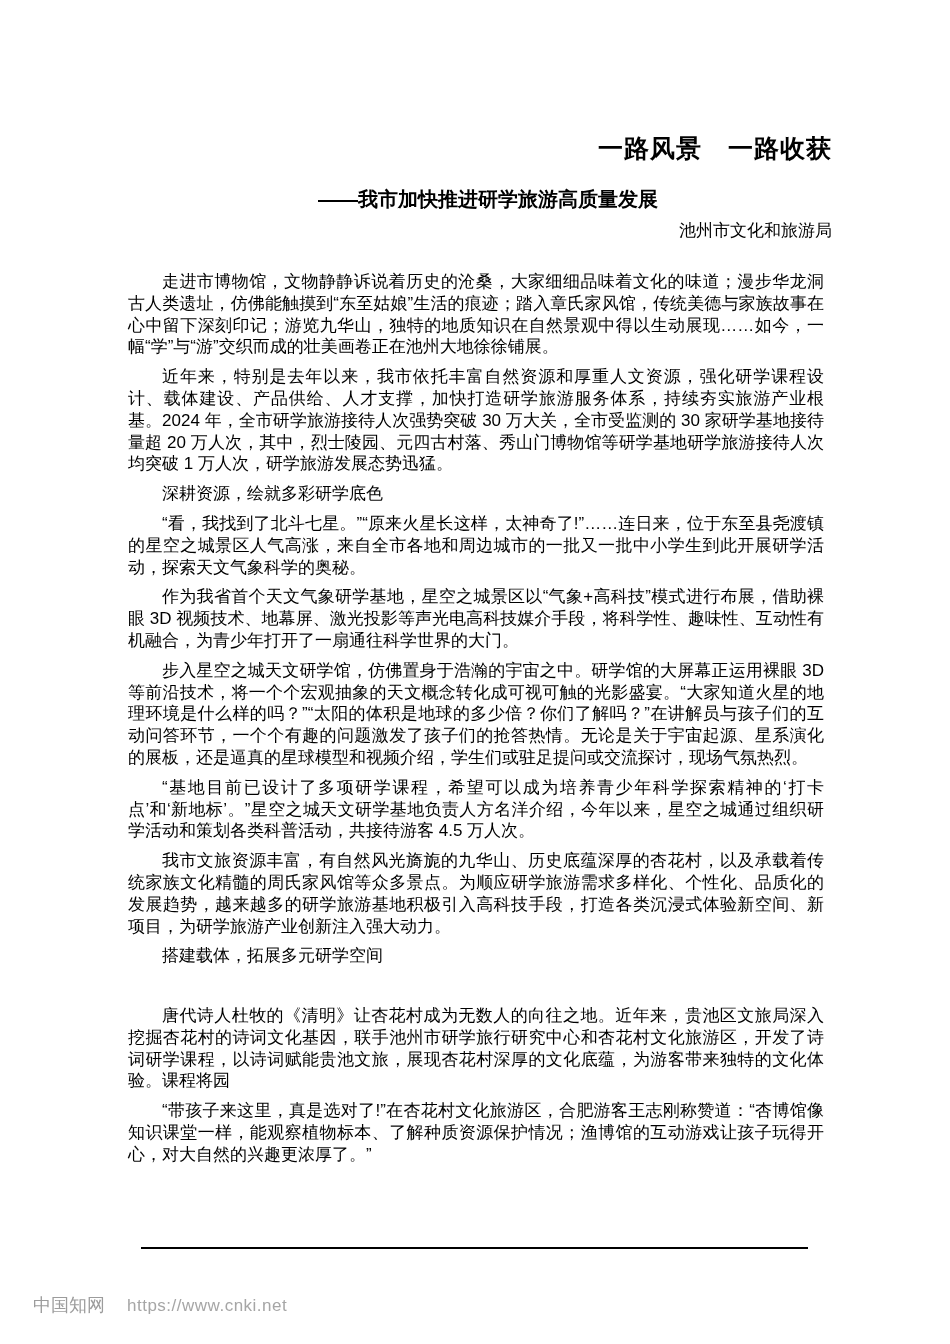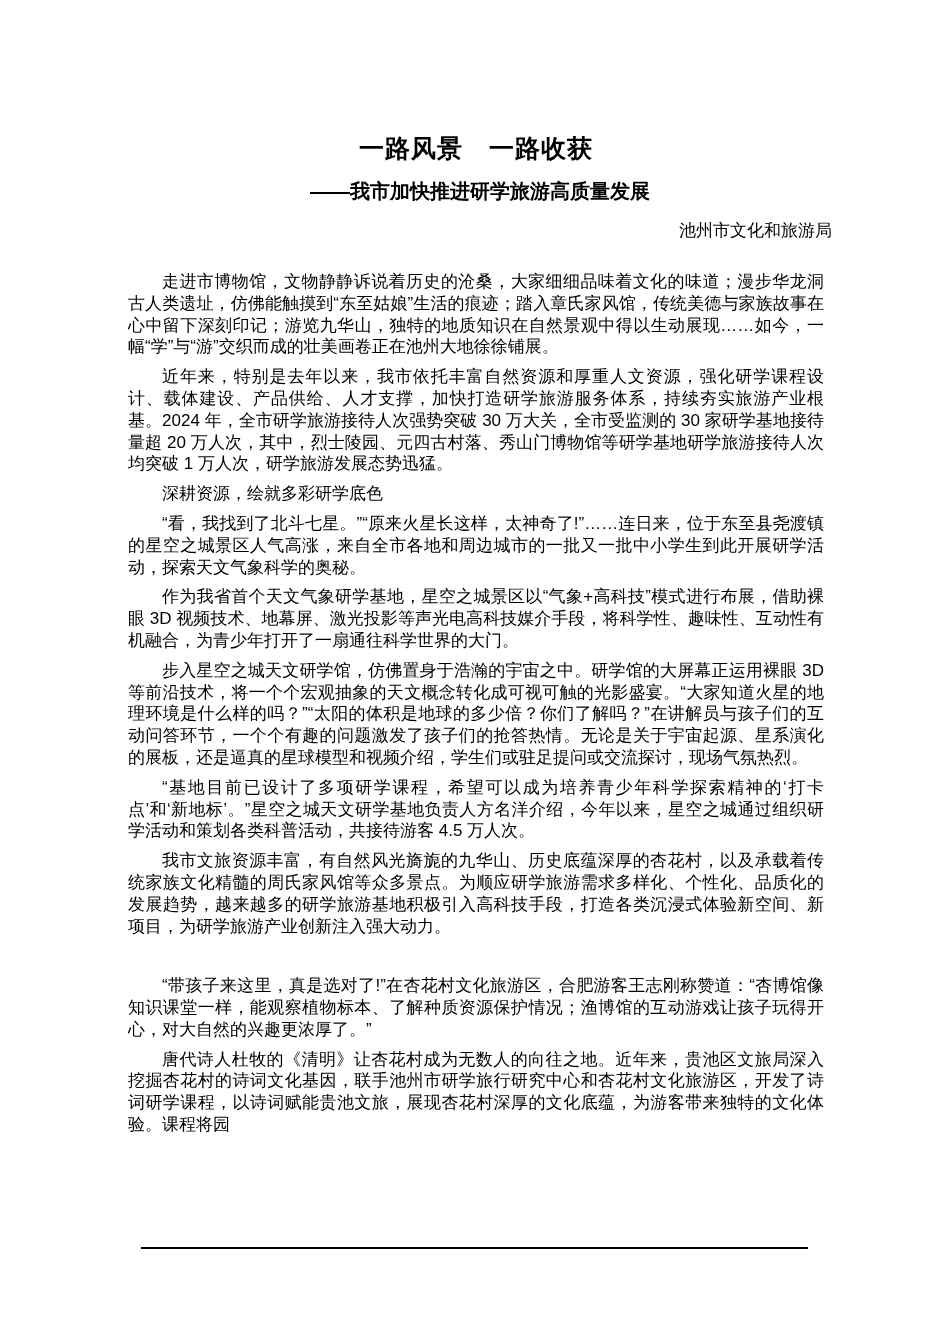--- a/index.html
+++ b/index.html
@@ -19,25 +19,25 @@
     letter-spacing: 0.5px; white-space: nowrap;
   }
 
   .meta {
     position: absolute; left: 120px; top: 94px; width: 712px;
     font-size: 16px; line-height: 21px; color: #000;
   }
 
   .title {
     position: absolute; left: 120px; top: 132px; width: 712px; margin: 0;
-    text-align: center; font-size: 25px; font-weight: bold; color: #000;
+    text-align: right; font-size: 25px; font-weight: bold; color: #000;
     letter-spacing: 1px;
   }
   .subtitle {
-    position: absolute; left: 120px; top: 174px; width: 712px; margin: 4px;
+    position: absolute; left: 120px; top: 174px; width: 712px; margin: 12px;
     text-align: center; font-size: 20px; font-weight: bold; color: #000;
   }
   .byline {
     position: absolute; left: 120px; top: 219px; width: 712px;
     text-align: right; font-size: 17px; font-weight: normal; color: #000;
   }
 
   .article-body {
     position: absolute; left: 120px; top: 263px; width: 712px;
     font-size: 17px; line-height: 21.8px; text-align: justify;
@@ -82,22 +82,26 @@
   <div class="article-body">
 
   <p class="para para-body">走进市博物馆，文物静静诉说着历史的沧桑，大家细细品味着文化的味道；漫步华龙洞古人类遗址，仿佛能触摸到“东至姑娘”生活的痕迹；踏入章氏家风馆，传统美德与家族故事在心中留下深刻印记；游览九华山，独特的地质知识在自然景观中得以生动展现……如今，一幅“学”与“游”交织而成的壮美画卷正在池州大地徐徐铺展。</p>
       <p class="para para-body">近年来，特别是去年以来，我市依托丰富自然资源和厚重人文资源，强化研学课程设计、载体建设、产品供给、人才支撑，加快打造研学旅游服务体系，持续夯实旅游产业根基。2024 年，全市研学旅游接待人次强势突破 30 万大关，全市受监测的 30 家研学基地接待量超 20 万人次，其中，烈士陵园、元四古村落、秀山门博物馆等研学基地研学旅游接待人次均突破 1 万人次，研学旅游发展态势迅猛。</p>
       <p class="para para-subhead">深耕资源，绘就多彩研学底色</p>
       <p class="para para-body">“看，我找到了北斗七星。”“原来火星长这样，太神奇了!”……连日来，位于东至县尧渡镇的星空之城景区人气高涨，来自全市各地和周边城市的一批又一批中小学生到此开展研学活动，探索天文气象科学的奥秘。</p>
       <p class="para para-body">作为我省首个天文气象研学基地，星空之城景区以“气象+高科技”模式进行布展，借助裸眼 3D 视频技术、地幕屏、激光投影等声光电高科技媒介手段，将科学性、趣味性、互动性有机融合，为青少年打开了一扇通往科学世界的大门。</p>
       <p class="para para-body">步入星空之城天文研学馆，仿佛置身于浩瀚的宇宙之中。研学馆的大屏幕正运用裸眼 3D 等前沿技术，将一个个宏观抽象的天文概念转化成可视可触的光影盛宴。“大家知道火星的地理环境是什么样的吗？”“太阳的体积是地球的多少倍？你们了解吗？”在讲解员与孩子们的互动问答环节，一个个有趣的问题激发了孩子们的抢答热情。无论是关于宇宙起源、星系演化的展板，还是逼真的星球模型和视频介绍，学生们或驻足提问或交流探讨，现场气氛热烈。</p>
       <p class="para para-body">“基地目前已设计了多项研学课程，希望可以成为培养青少年科学探索精神的‘打卡点’和‘新地标’。”星空之城天文研学基地负责人方名洋介绍，今年以来，星空之城通过组织研学活动和策划各类科普活动，共接待游客 4.5 万人次。</p>
       <p class="para para-body">我市文旅资源丰富，有自然风光旖旎的九华山、历史底蕴深厚的杏花村，以及承载着传统家族文化精髓的周氏家风馆等众多景点。为顺应研学旅游需求多样化、个性化、品质化的发展趋势，越来越多的研学旅游基地积极引入高科技手段，打造各类沉浸式体验新空间、新项目，为研学旅游产业创新注入强大动力。</p>
+      <p class="para para-subhead">搭建载体，拓展多元研学空间</p>
       <p class="para para-gap"></p>
+      <p class="para para-body">唐代诗人杜牧的《清明》让杏花村成为无数人的向往之地。近年来，贵池区文旅局深入挖掘杏花村的诗词文化基因，联手池州市研学旅行研究中心和杏花村文化旅游区，开发了诗词研学课程，以诗词赋能贵池文旅，展现杏花村深厚的文化底蕴，为游客带来独特的文化体验。课程将园</p>
       <p class="para para-body">“带孩子来这里，真是选对了!”在杏花村文化旅游区，合肥游客王志刚称赞道：“杏博馆像知识课堂一样，能观察植物标本、了解种质资源保护情况；渔博馆的互动游戏让孩子玩得开心，对大自然的兴趣更浓厚了。”</p>
-      <p class="para para-body">唐代诗人杜牧的《清明》让杏花村成为无数人的向往之地。近年来，贵池区文旅局深入挖掘杏花村的诗词文化基因，联手池州市研学旅行研究中心和杏花村文化旅游区，开发了诗词研学课程，以诗词赋能贵池文旅，展现杏花村深厚的文化底蕴，为游客带来独特的文化体验。课程将园</p>
     </div>
 
 
   <div class="divider"></div>
 
+  <div class="watermark">
+    <span class="wm-brand">中国知网</span><span class="wm-url">https://www.cnki.net</span>
+  </div>
 
 </div>
 
 </body></html>

